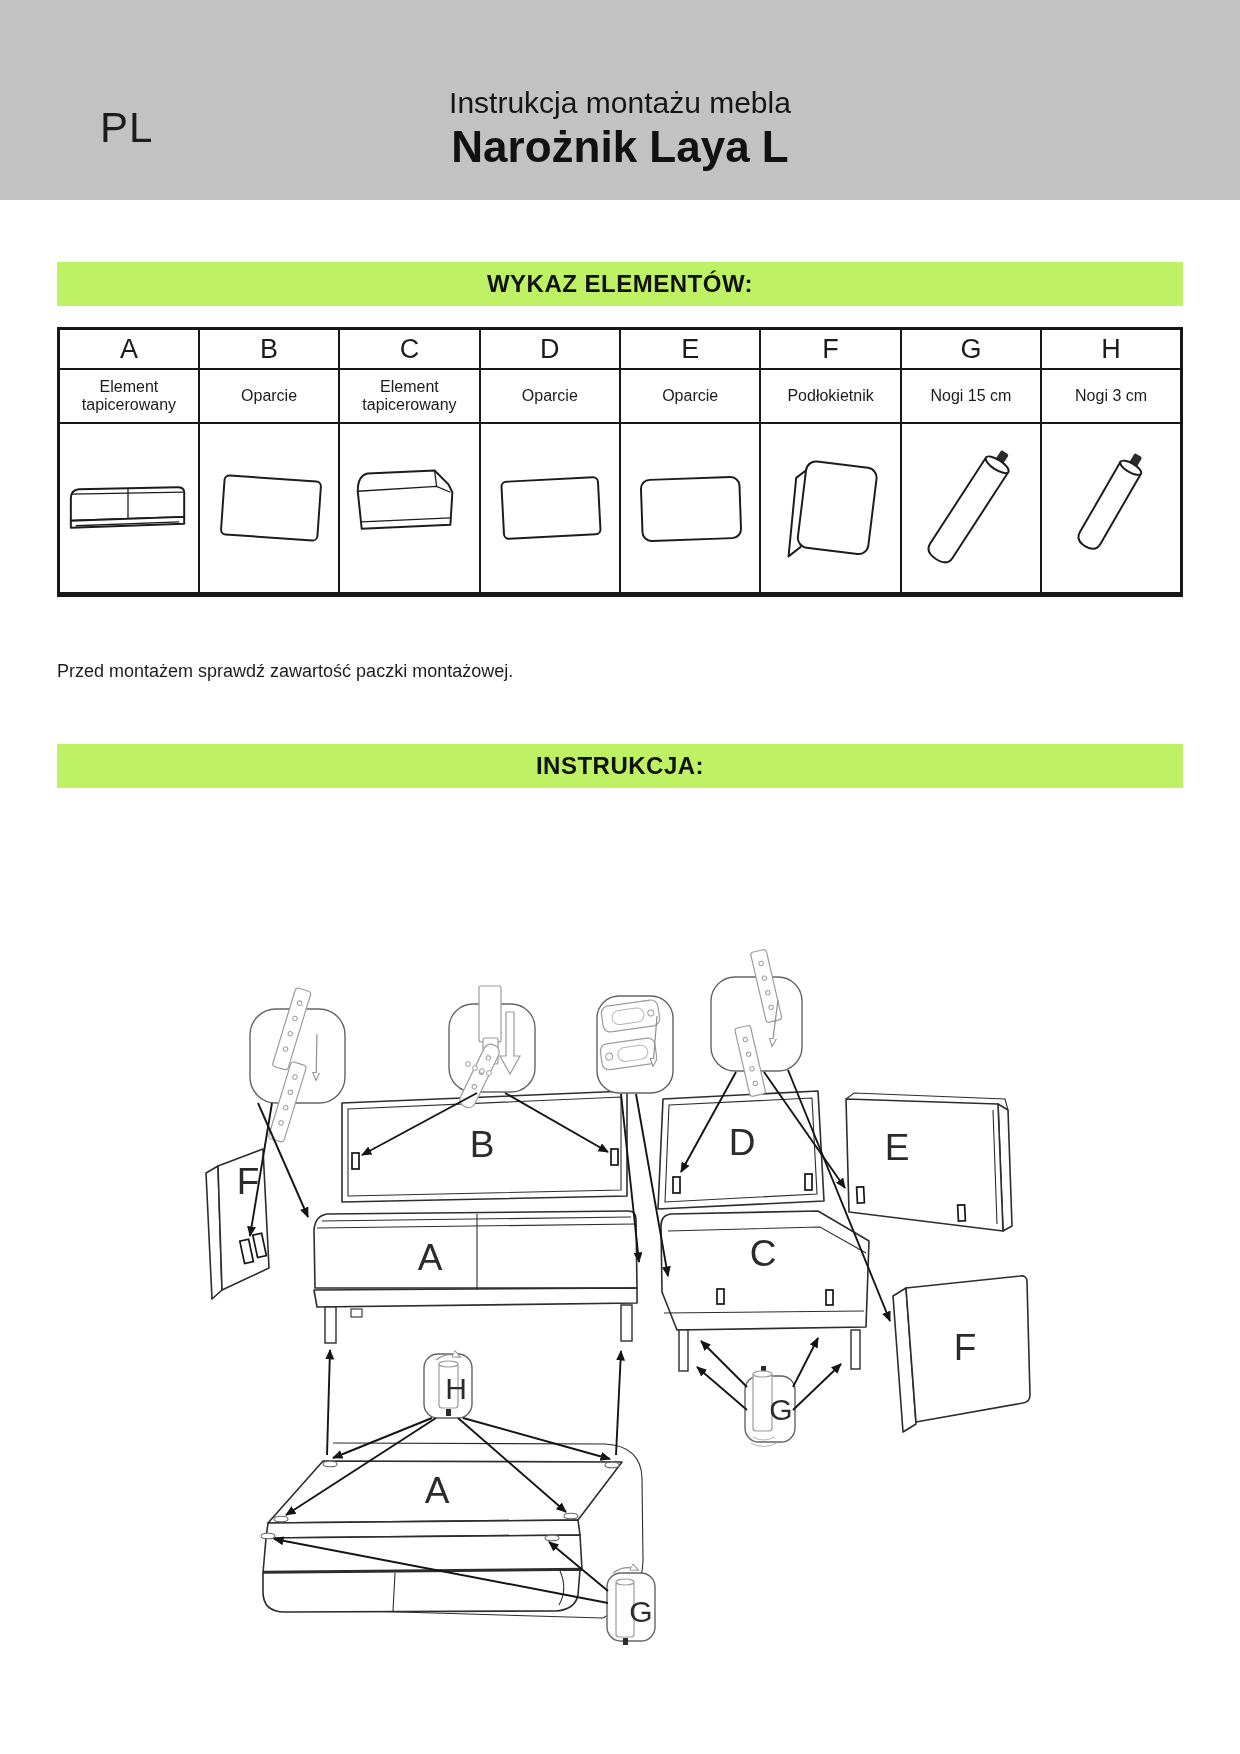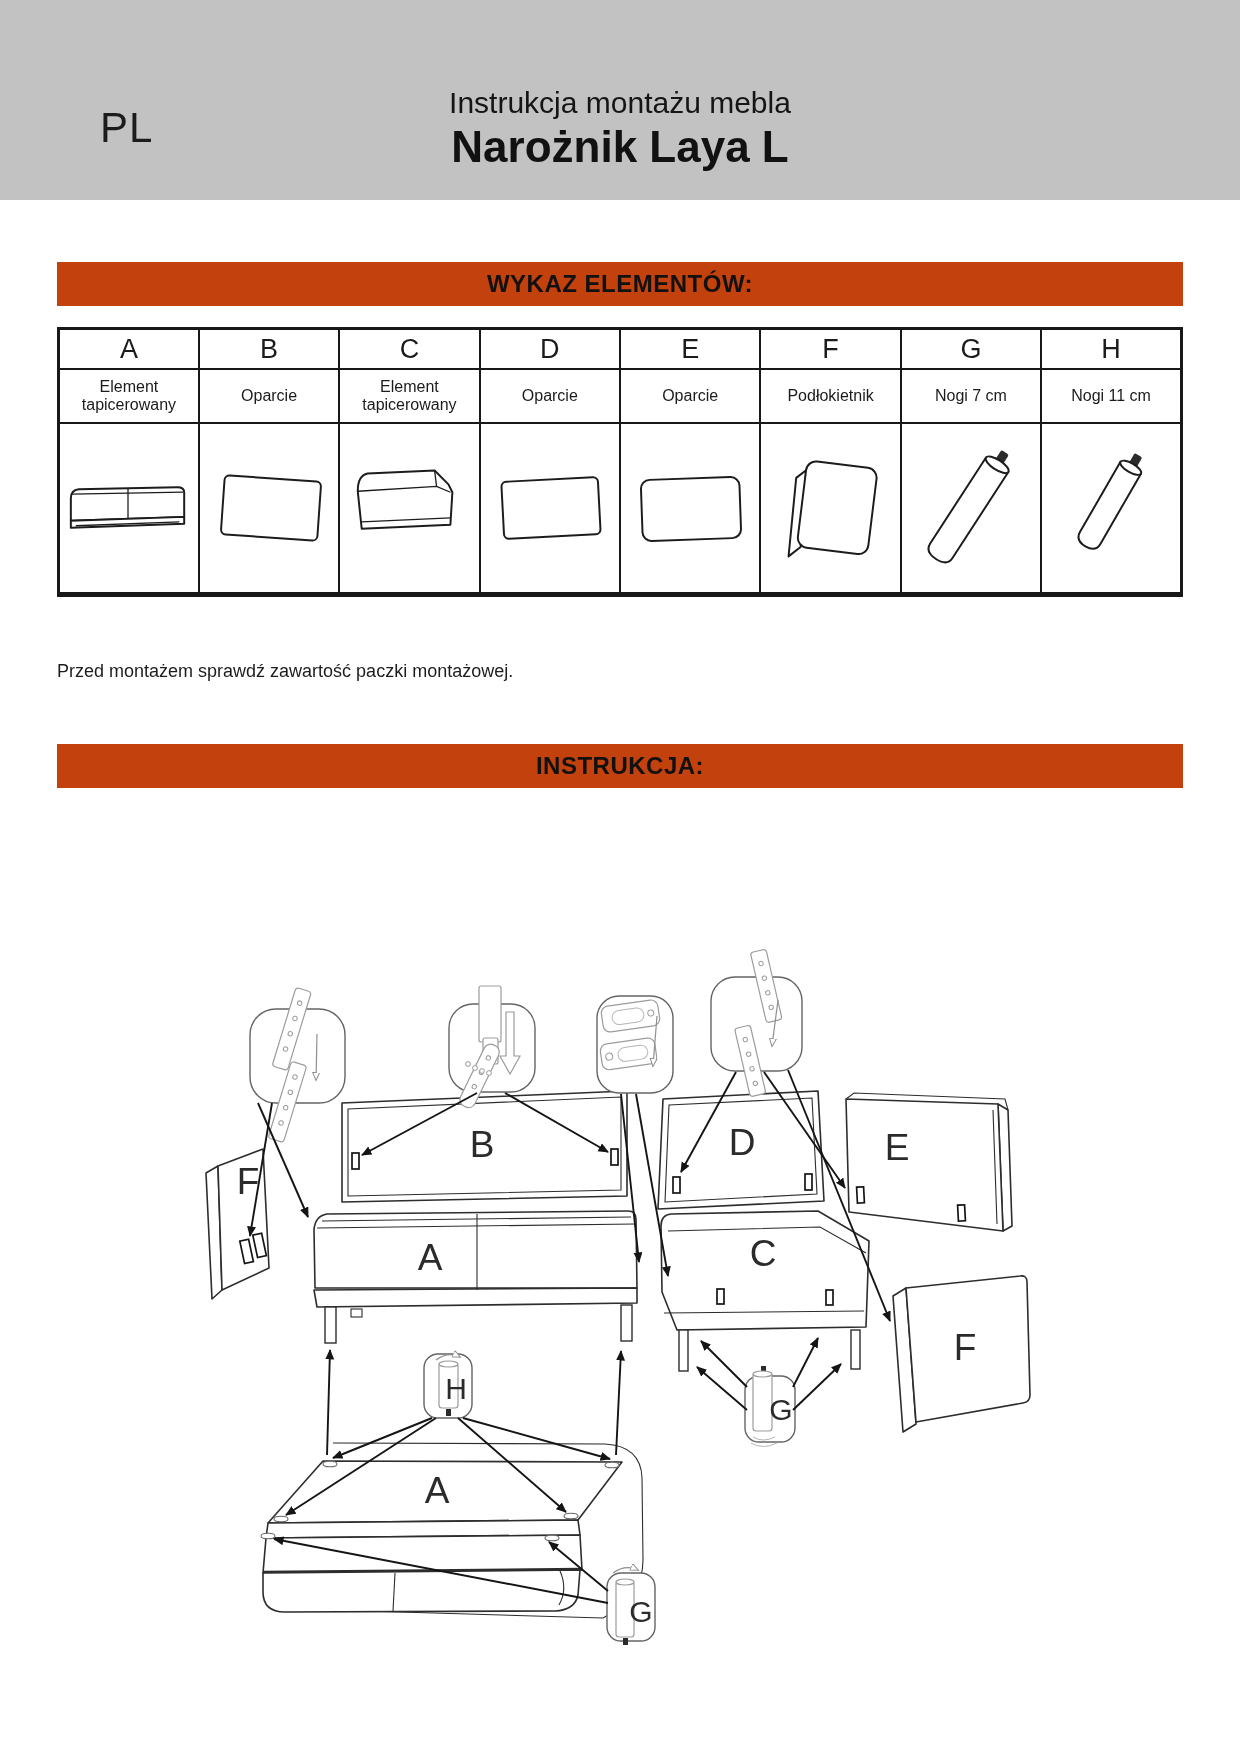--- a/index.html
+++ b/index.html
@@ -4,21 +4,21 @@
 <style>
   html,body{margin:0;padding:0;background:#fff;}
   .page{position:relative;width:1240px;height:1754px;background:#fff;overflow:hidden;
         font-family:"Liberation Sans",sans-serif;color:#1f1f1f;}
   
   .hdr{position:absolute;left:0;top:0;width:1240px;height:200px;background:#c2c2c2;}
   .hdr .pl{position:absolute;left:100px;top:104px;font-size:42px;font-weight:400;letter-spacing:1px;color:#1c1c1c;}
   .hdr .t1{position:absolute;left:0;top:86px;width:100%;text-align:center;font-size:30px;color:#151515;}
   .hdr .t2{position:absolute;left:0;top:122px;width:100%;text-align:center;font-size:44px;font-weight:700;color:#111;}
   
-  .bar{position:absolute;left:57px;width:1126px;height:44px;background:#c2410c;
+  .bar{position:absolute;left:57px;width:1126px;height:44px;background:#bef264;
        display:flex;align-items:center;justify-content:center;
        font-size:24px;font-weight:700;letter-spacing:.5px;color:#111;}
   #bar-elements{top:262px;}
   #bar-instructions{top:744px;}
   
   table.parts{position:absolute;left:57px;top:327px;width:1126px;border-collapse:collapse;table-layout:fixed;
               border:3px solid #181818;border-bottom-width:5px;}
   table.parts td{border:2px solid #181818;text-align:center;vertical-align:middle;padding:0;}
   tr.r-letter td{height:38px;font-size:27px;color:#1b1b1b;}
   tr.r-name td{height:52px;font-size:16px;line-height:1.15;color:#1b1b1b;padding:0 6px;}
@@ -75,22 +75,22 @@
       <td>G</td>
       <td>H</td>
     </tr>
     <tr class="r-name">
       <td>Element tapicerowany</td>
       <td>Oparcie</td>
       <td>Element tapicerowany</td>
       <td>Oparcie</td>
       <td>Oparcie</td>
       <td>Podłokietnik</td>
-      <td>Nogi 7 cm</td>
-      <td>Nogi 11 cm</td>
+      <td>Nogi 15 cm</td>
+      <td>Nogi 3 cm</td>
     </tr>
     <tr class="r-pic">
       <td>
         <svg width="137" height="164" viewBox="0 0 139 166">
           <path class="tp" d="M11,73 Q11,65 19,64 L119,62 Q126,62 126,67 L126,92 L11,96 Z"></path>
           <path class="tp" d="M11,96 L126,92 L126,99 L11,103 Z"></path>
           <line class="tl" x1="69" y1="63" x2="69" y2="94"></line>
           <path class="tl" d="M12,69 L125,67"></path>
           <line class="tl" x1="16" y1="101" x2="121" y2="97"></line>
         </svg>

